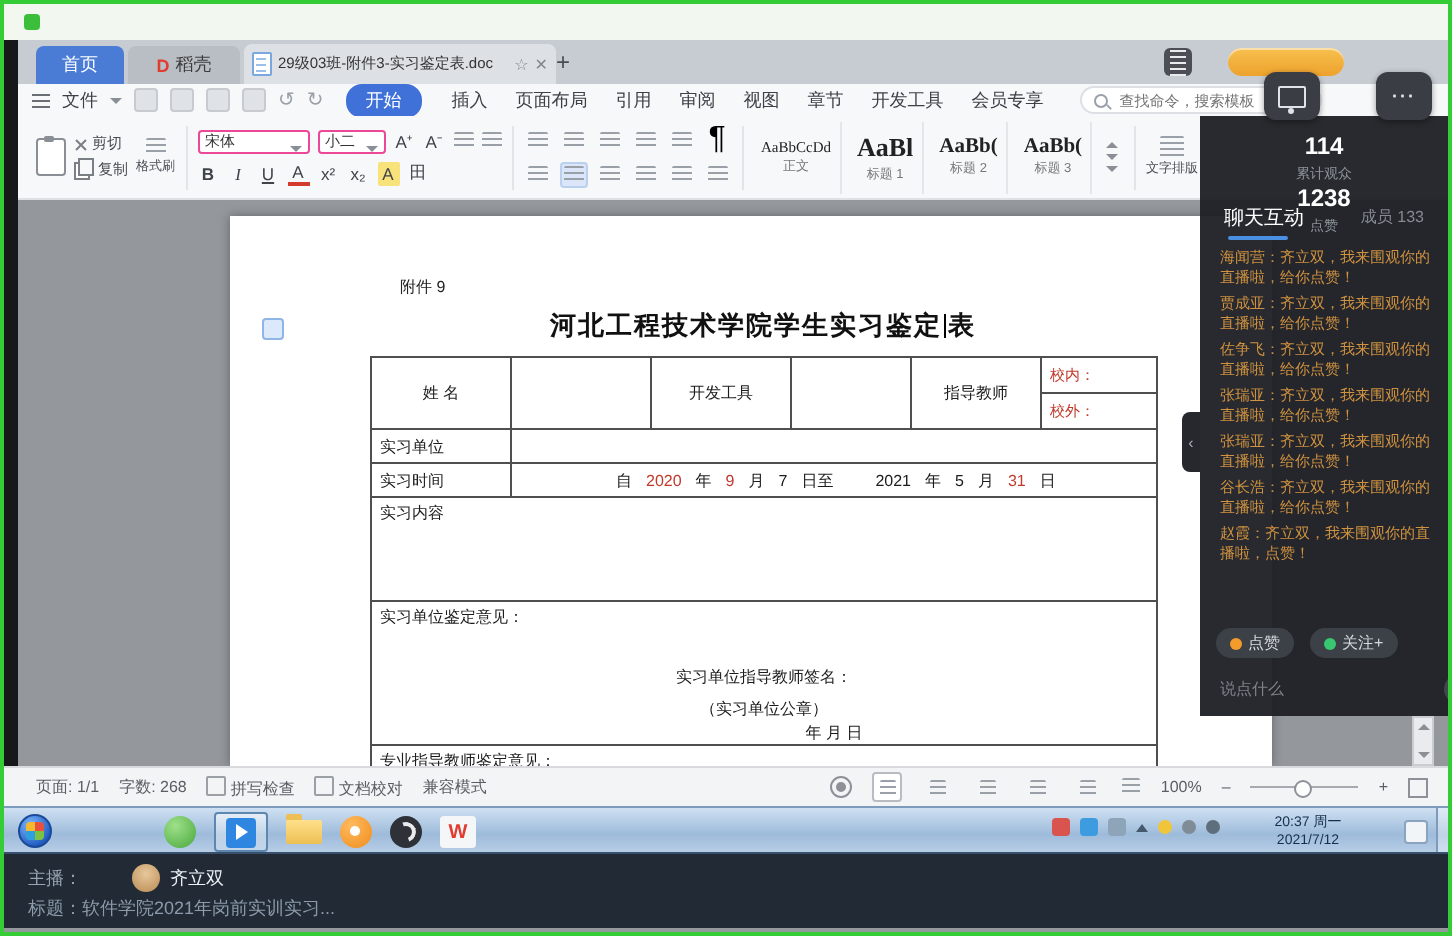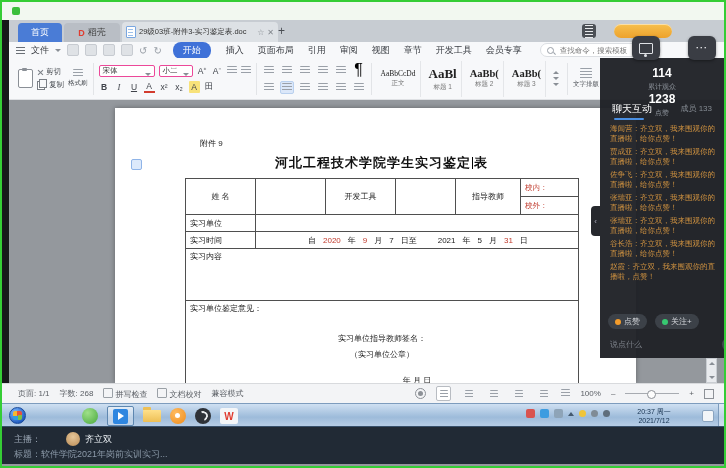--- a/index.html
+++ b/index.html
@@ -88,21 +88,21 @@
   .split div{height:17px;line-height:17px;color:#c0392b;padding-left:4px;font-size:7.5px;}
   .split div:first-child{border-bottom:1px solid #4f4f4f;}
   .topleft{vertical-align:top !important;}
   .topleft .in{padding:2px 0 0 4px;}
   .timecell{padding-left:52px !important;}
   .timecell .seg{margin-right:7px;}
   .timecell .gap2{margin-left:14px;}
   .red{color:#c0392b;}
   .signblock{text-align:center;margin-top:20px;line-height:10px;}
   .signblock .l2{margin-top:6px;}
-  .signblock .l3{margin-top:16px;padding-left:70px;}
+  .signblock .l3{margin-top:2px;padding-left:70px;}
   
   #statusbar{left:2px;top:383px;width:722px;height:20px;background:#f3f4f6;border-top:1px solid #d8dadd;box-sizing:border-box;display:flex;align-items:center;gap:10px;padding:0 10px 0 16px;font-size:8px;color:#5a5e64;z-index:6;}
   .chk{width:8px;height:8px;border:1px solid #9aa0a6;border-radius:1px;display:inline-block;margin-right:2px;vertical-align:-1px;}
   .sflex{flex:1;}
   .eye{width:9px;height:9px;border-radius:50%;border:1px solid #8d9197;position:relative;}
   .eye::after{content:"";position:absolute;inset:2px;background:#8d9197;border-radius:50%;}
   .vbox{width:13px;height:13px;display:flex;align-items:center;justify-content:center;border:1px solid transparent;border-radius:2px;}
   .vbox.on{background:#fff;border-color:#b8bcc2;}
   .track{width:54px;height:1px;background:#a7abb1;position:relative;}
   .thumb{position:absolute;left:22px;top:-3px;width:7px;height:7px;border-radius:50%;background:#fdfdfd;border:1px solid #8d9197;}

